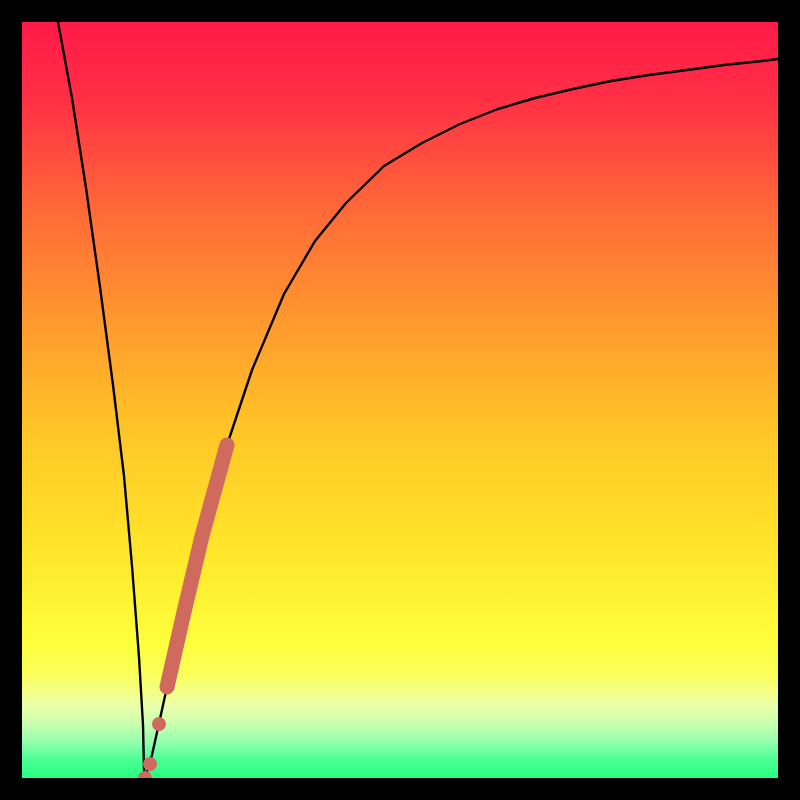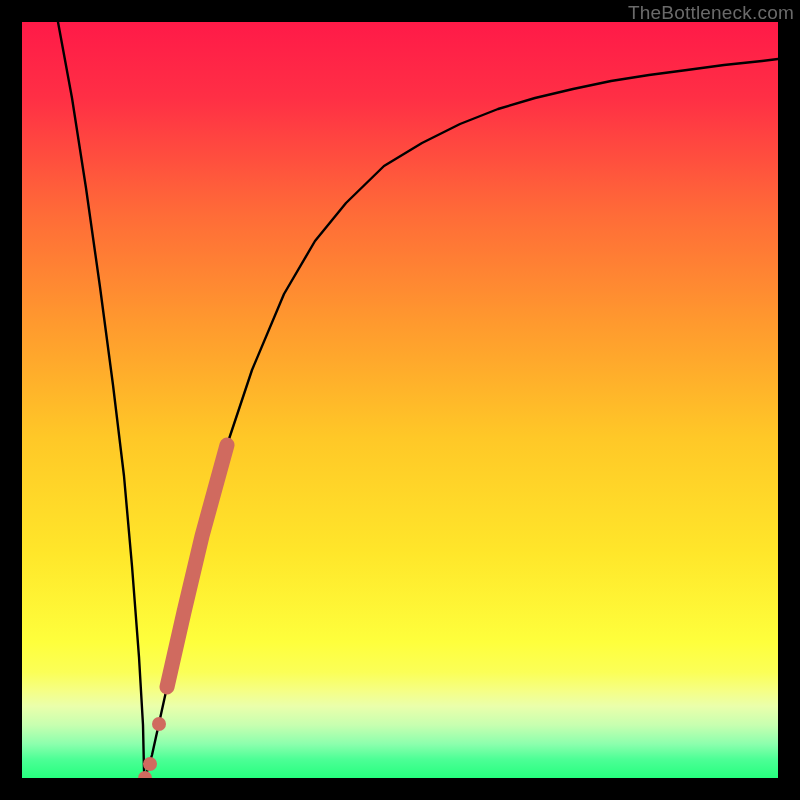--- a/index.html
+++ b/index.html
@@ -34,21 +34,20 @@
     font-size: 19px;
     font-weight: 400;
     letter-spacing: 0.2px;
   }
   svg { display: block; }
 </style>
 </head>
 <body>
 
 <div class="frame">
-  <div class="watermark">TheBottleneck.com</div>
 
   <div class="plot">
     <svg width="756" height="756" viewBox="0 0 756 756" preserveAspectRatio="none">
       <defs>
         <linearGradient id="bg-grad" x1="0" y1="0" x2="0" y2="1">
           <stop offset="0%" stop-color="#ff1a48"></stop>
           <stop offset="10%" stop-color="#ff2f45"></stop>
           <stop offset="25%" stop-color="#ff6a38"></stop>
           <stop offset="40%" stop-color="#ff9a2e"></stop>
           <stop offset="55%" stop-color="#ffc827"></stop>

